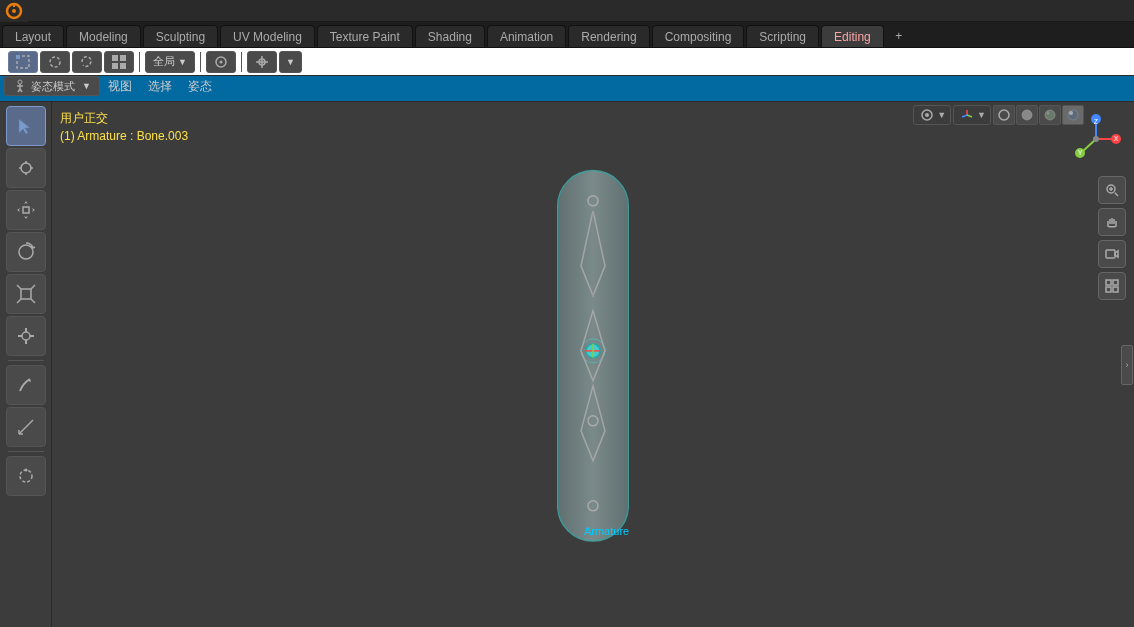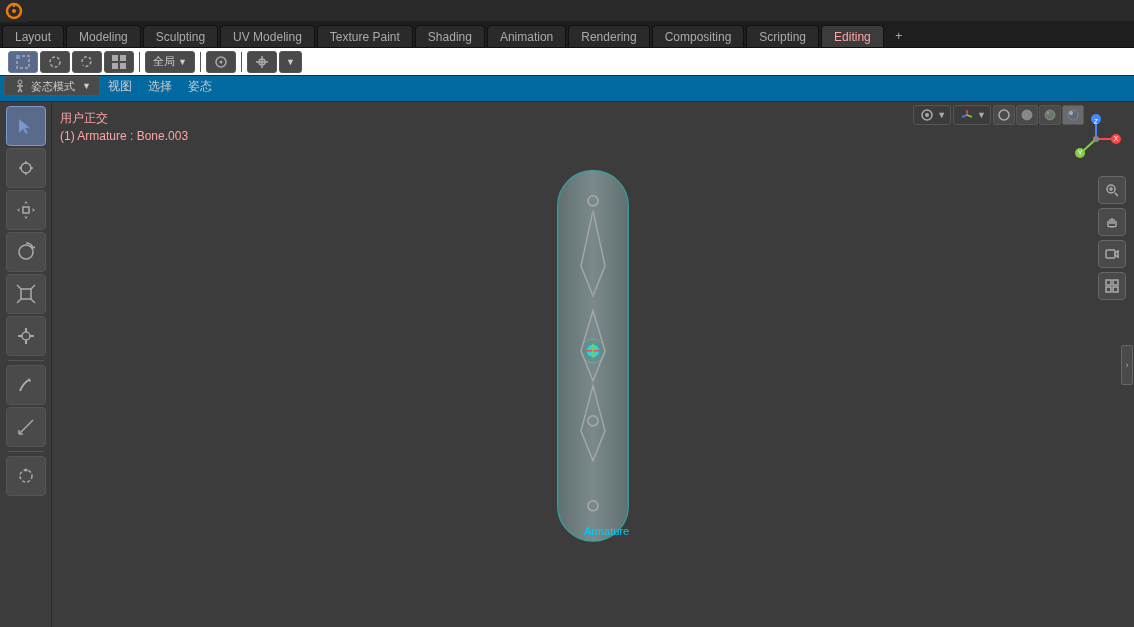--- a/index.html
+++ b/index.html
@@ -214,21 +214,21 @@
     #viewport {
       flex: 1;
       background: #3c3c3c;
       position: relative;
       overflow: hidden;
     }
     .viewport-info {
       position: absolute;
       top: 8px;
       left: 8px;
-      color: #fca5a5;
+      color: #fde047;
       font-size: 12px;
       pointer-events: none;
     }
     .viewport-info div { margin-bottom: 2px; }
 
     
     #right-overlay {
       position: absolute;
       right: 8px;
       top: 74px;

